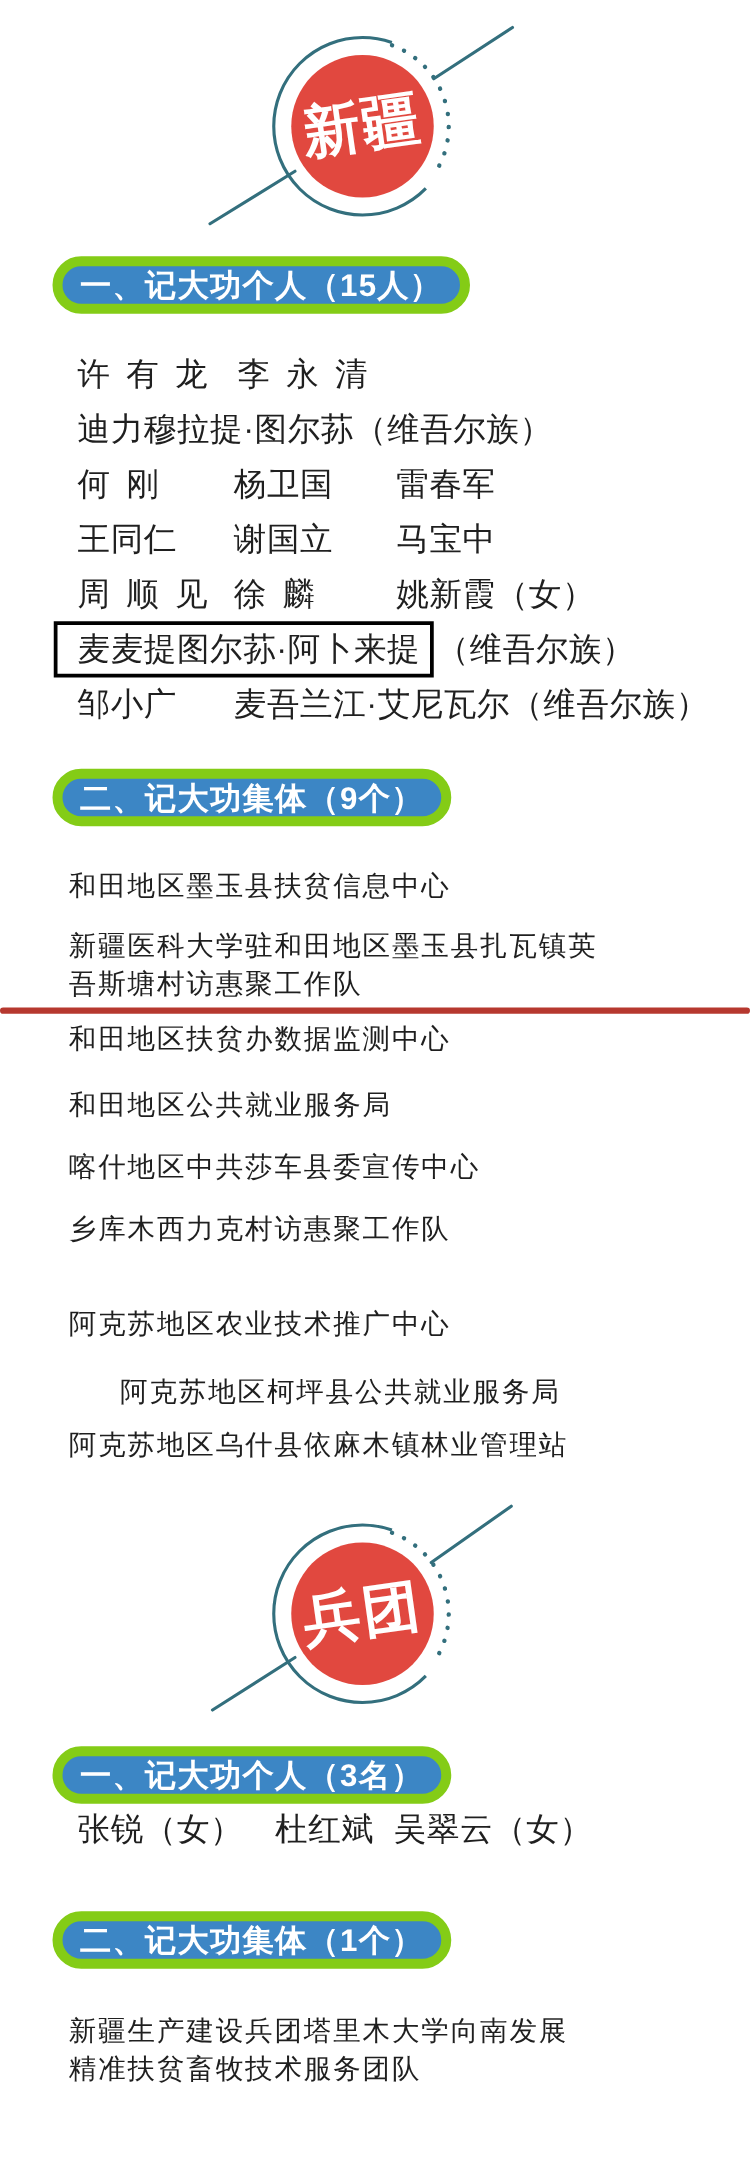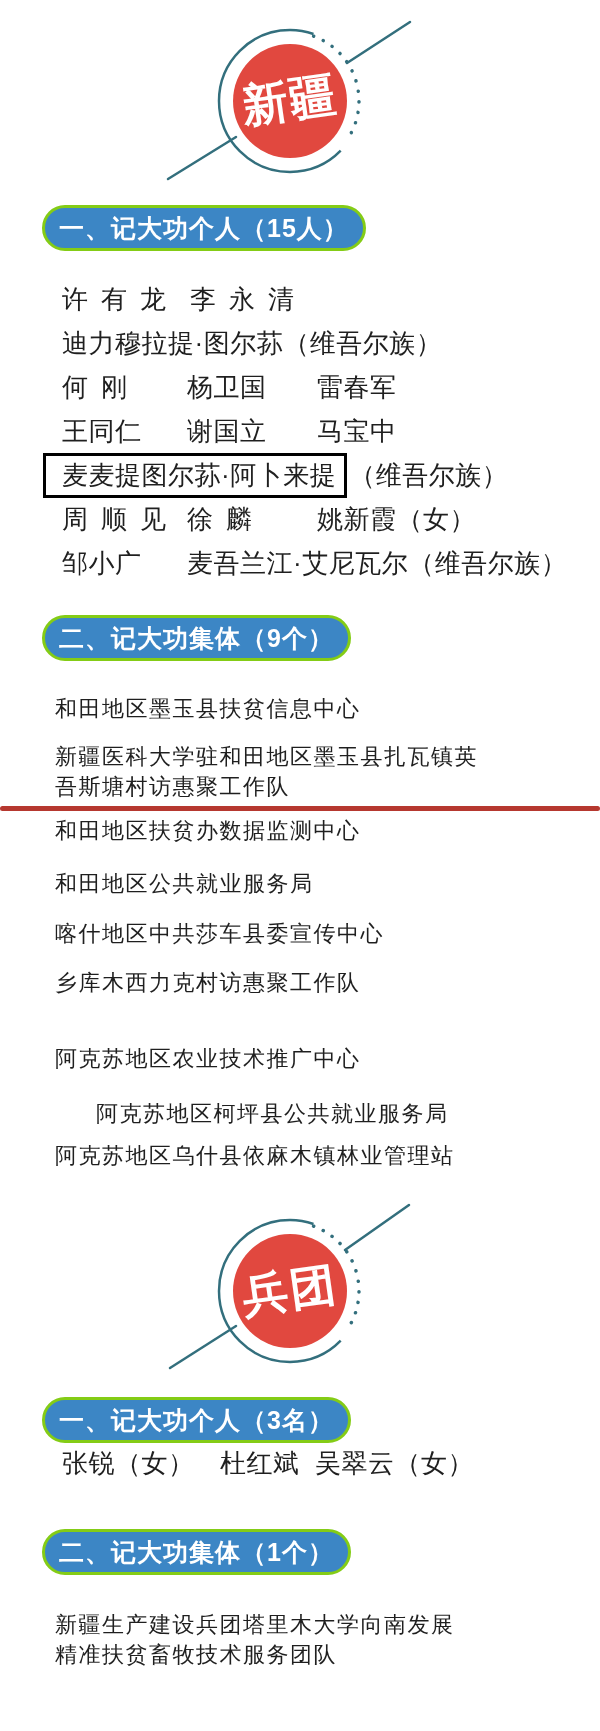--- a/index.html
+++ b/index.html
@@ -20,21 +20,21 @@
     position:absolute;left:233px;top:44px;width:114px;height:114px;border-radius:50%;
     background:#e1483f;display:flex;align-items:center;justify-content:center;
   }
   .badge-label{
     color:#fff;font-size:46px;font-weight:700;letter-spacing:2px;
     transform:rotate(-8deg);white-space:nowrap;
   }
   
   .pill{
     position:absolute;left:42px;height:46px;box-sizing:border-box;
-    background:#3c86c5;border:3px solid #84cc16;border-radius:26px;
+    background:#3c86c5;border:8px solid #84cc16;border-radius:26px;
     color:#fff;display:inline-flex;align-items:center;padding:0 14px;
     font-size:25px;font-weight:700;letter-spacing:1px;white-space:nowrap;
   }
   .p1{top:205px;}
   .p2{top:615px;}
   .p3{top:1397px;}
   .p4{top:1529px;}
   
   .names{position:absolute;left:55px;width:535px;}
   .nx{top:277px;}
@@ -91,29 +91,29 @@
       <span class="nc w125 spread">何刚</span>
       <span class="nc w130">杨卫国</span>
       <span class="nc">雷春军</span>
     </div>
     <div class="nrow">
       <span class="nc w125">王同仁</span>
       <span class="nc w130">谢国立</span>
       <span class="nc">马宝中</span>
     </div>
     <div class="nrow">
+      <span class="nc w125 spread">周顺见</span>
+      <span class="nc w130 spread">徐麟</span>
+      <span class="nc">姚新霞（女）</span>
+    </div>
+    <div class="nrow">
       <span class="box">
         <span class="nc">麦麦提图尔荪·阿卜来提</span>
       </span>
       <span class="nc">（维吾尔族）</span>
-    </div>
-    <div class="nrow">
-      <span class="nc w125 spread">周顺见</span>
-      <span class="nc w130 spread">徐麟</span>
-      <span class="nc">姚新霞（女）</span>
     </div>
     <div class="nrow">
       <span class="nc w125">邹小广</span>
       <span class="nc">麦吾兰江·艾尼瓦尔（维吾尔族）</span>
     </div>
   </div>
 
   <div class="pill p2">
     <span>二、记大功集体（9个）</span>
   </div>

